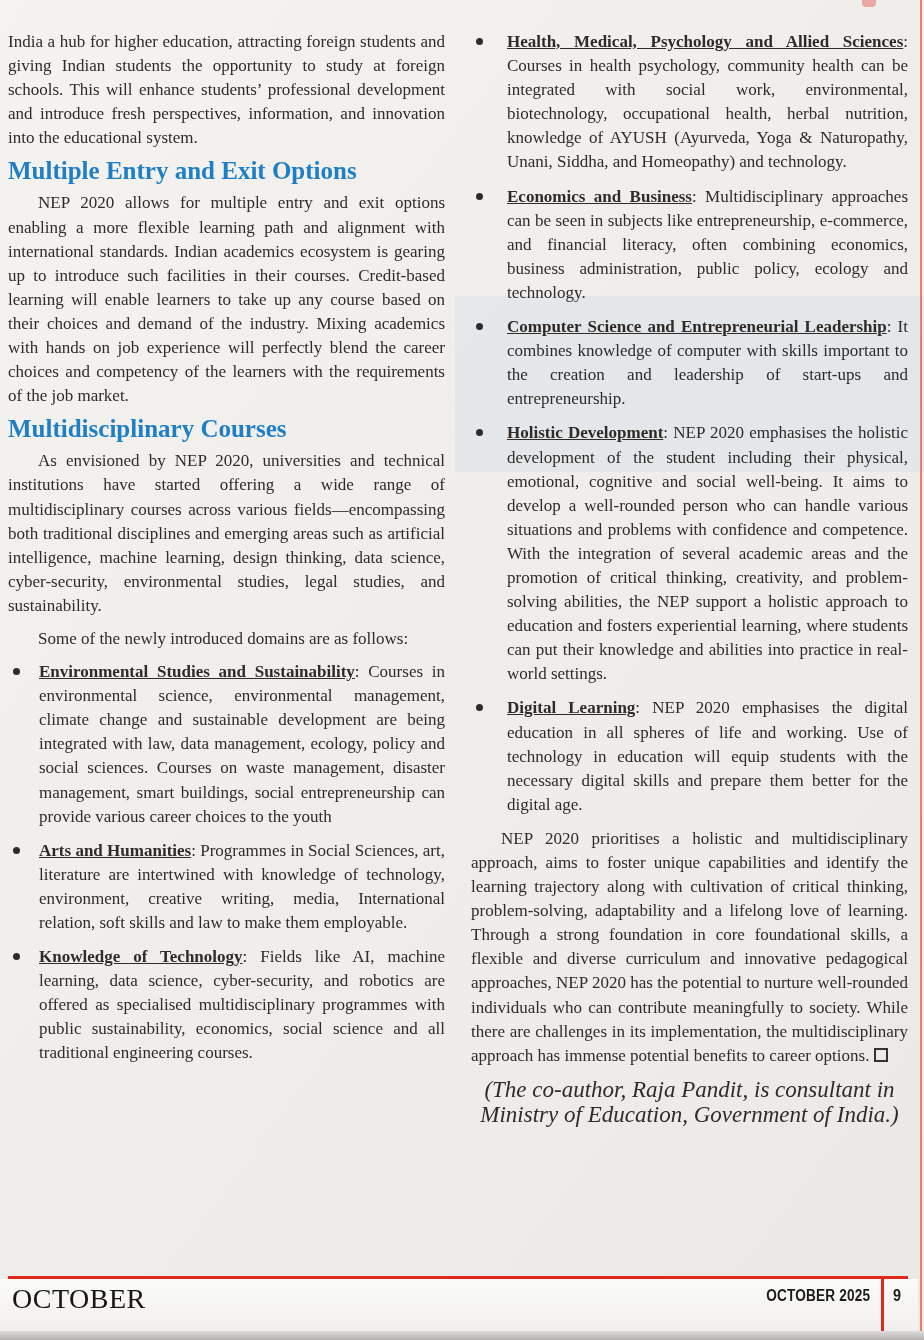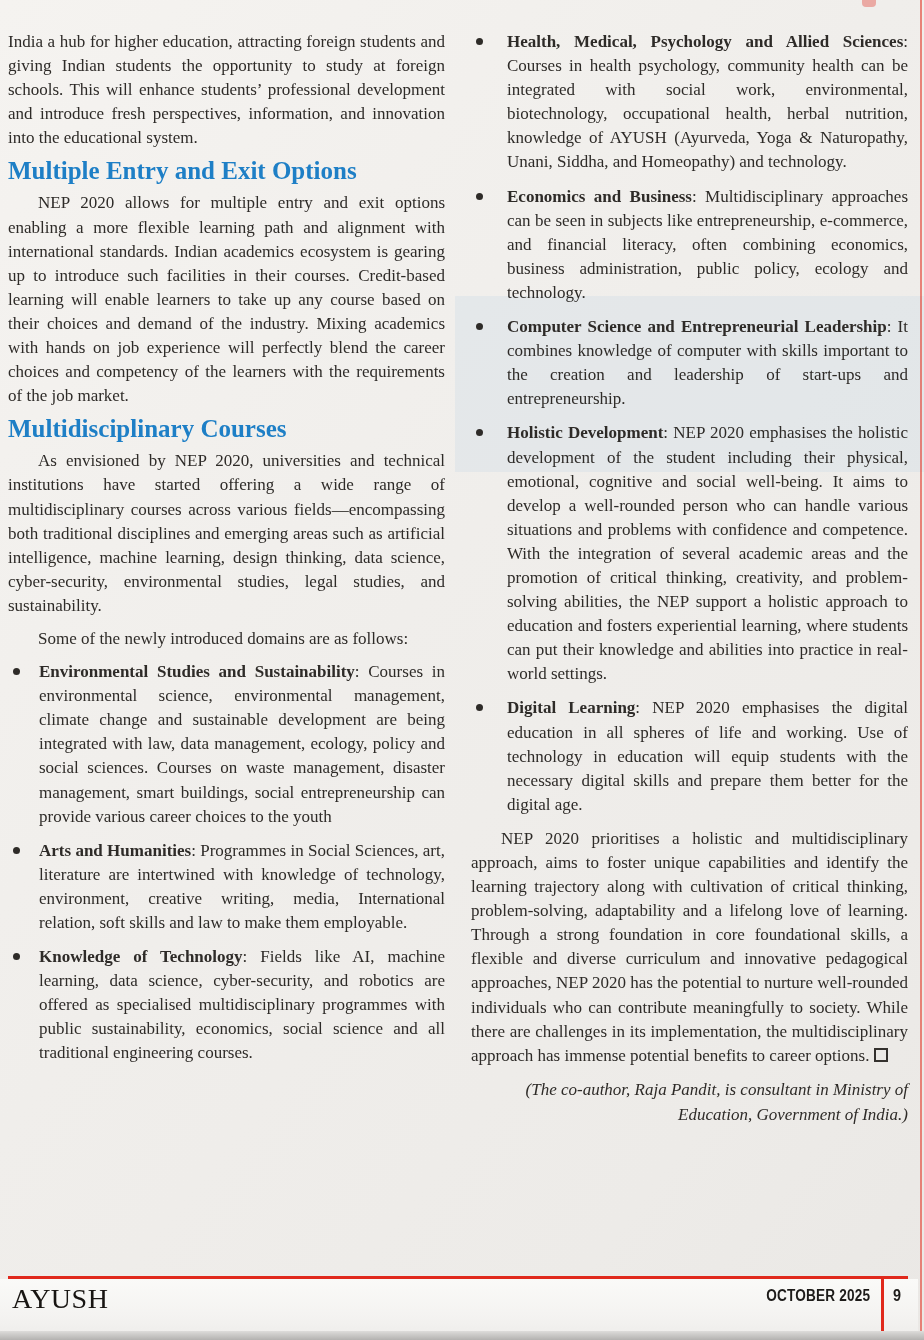--- a/index.html
+++ b/index.html
@@ -43,29 +43,29 @@
     font-family: "Liberation Serif", serif;
   }
   ul.bullets { list-style: none; margin: 0; padding: 0; }
   ul.bullets li { position: relative; padding-left: 31px; margin: 0 0 10px 0; }
   .col-right ul.bullets li { padding-left: 36px; }
   ul.bullets li .bullet-dot {
     position: absolute; left: 5px; top: 8px;
     width: 7px; height: 7px; border-radius: 50%;
     background: #2e2b28;
   }
-  .term { font-weight: bold; }
+  .term { font-weight: bold; text-decoration: underline; }
   .end-square {
     display: inline-block; width: 10px; height: 10px;
     border: 2.5px solid #34312e; margin-left: 5px;
     vertical-align: -1px; background: transparent;
   }
   .author-note {
-    font-style: italic; text-align: right;
-    margin-top: 4px; font-size: 17px; line-height: 25px;
+    font-style: italic; text-align: center;
+    margin-top: 4px; font-size: 23px; line-height: 25px;
   }
   
   .footer-band {
     position: absolute; left: 0; right: 6px; top: 1279px; bottom: 8px;
     background: linear-gradient(180deg, #fafaf8 0%, #f4f3f1 70%, #efeeec 100%);
   }
   .footer-rule {
     position: absolute; left: 8px; top: 1276px; width: 900px; height: 2.8px;
     background: #e0291c;
   }
@@ -158,17 +158,17 @@
 
       <p class="indent"><span>NEP 2020 prioritises a holistic and multidisciplinary approach, aims to foster unique capabilities and identify the learning trajectory along with cultivation of critical thinking, problem-solving, adaptability and a lifelong love of learning. Through a strong foundation in core foundational skills, a flexible and diverse curriculum and innovative pedagogical approaches, NEP 2020 has the potential to nurture well-rounded individuals who can contribute meaningfully to society. While there are challenges in its implementation, the multidisciplinary approach has immense potential benefits to career options.</span><span class="end-square"></span></p>
 
       <p class="author-note">(The co-author, Raja Pandit, is consultant in Ministry of Education, Government of India.)</p>
     </div>
   </div>
 
   <div class="footer-band"></div>
   <div class="footer-rule"></div>
   <div class="footer-vrule"></div>
-  <div class="magazine-name">AYUSH</div>
+  <div class="magazine-name">OCTOBER</div>
   <div class="issue-date">OCTOBER 2025</div>
   <div class="page-number">9</div>
   <div class="bottom-edge"></div>
 </div>
 
 </body></html>

